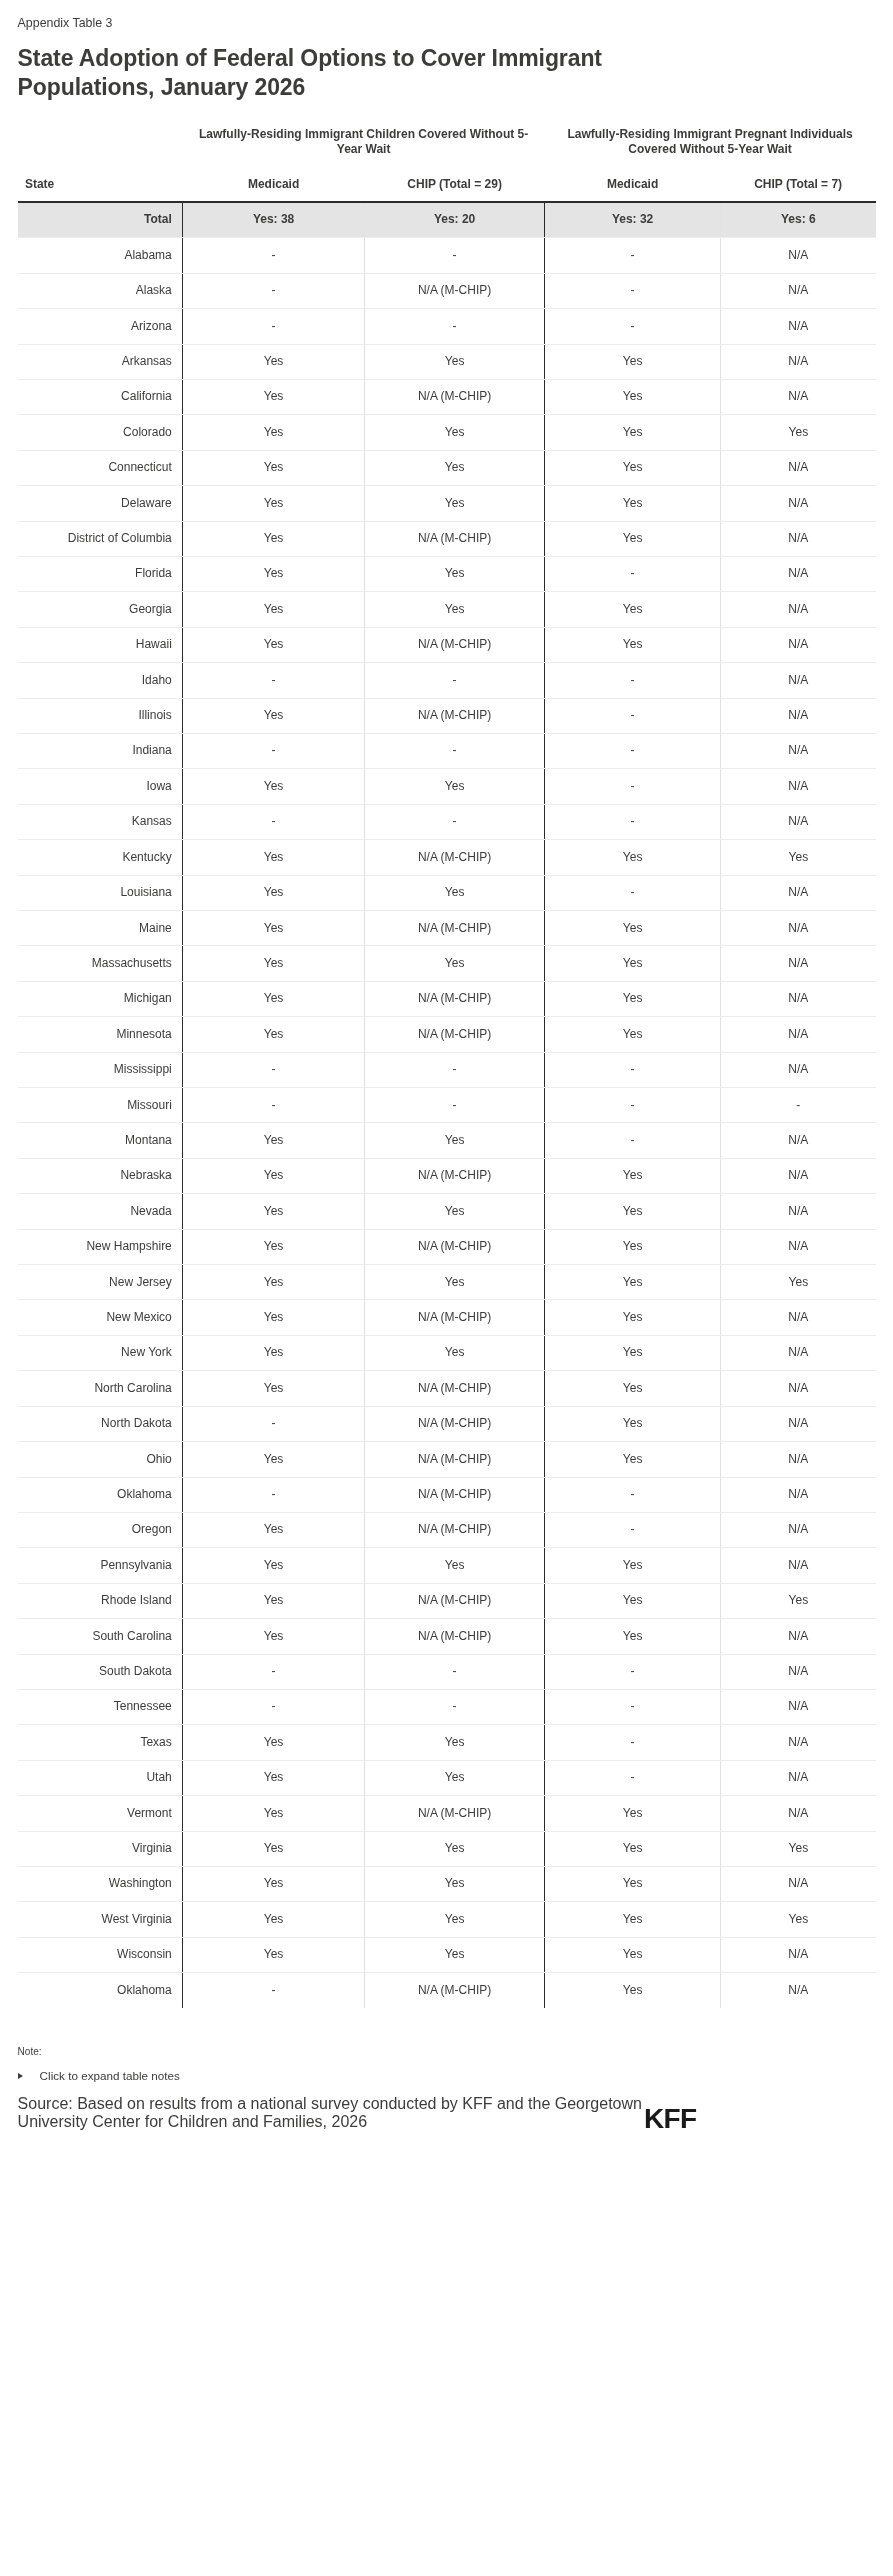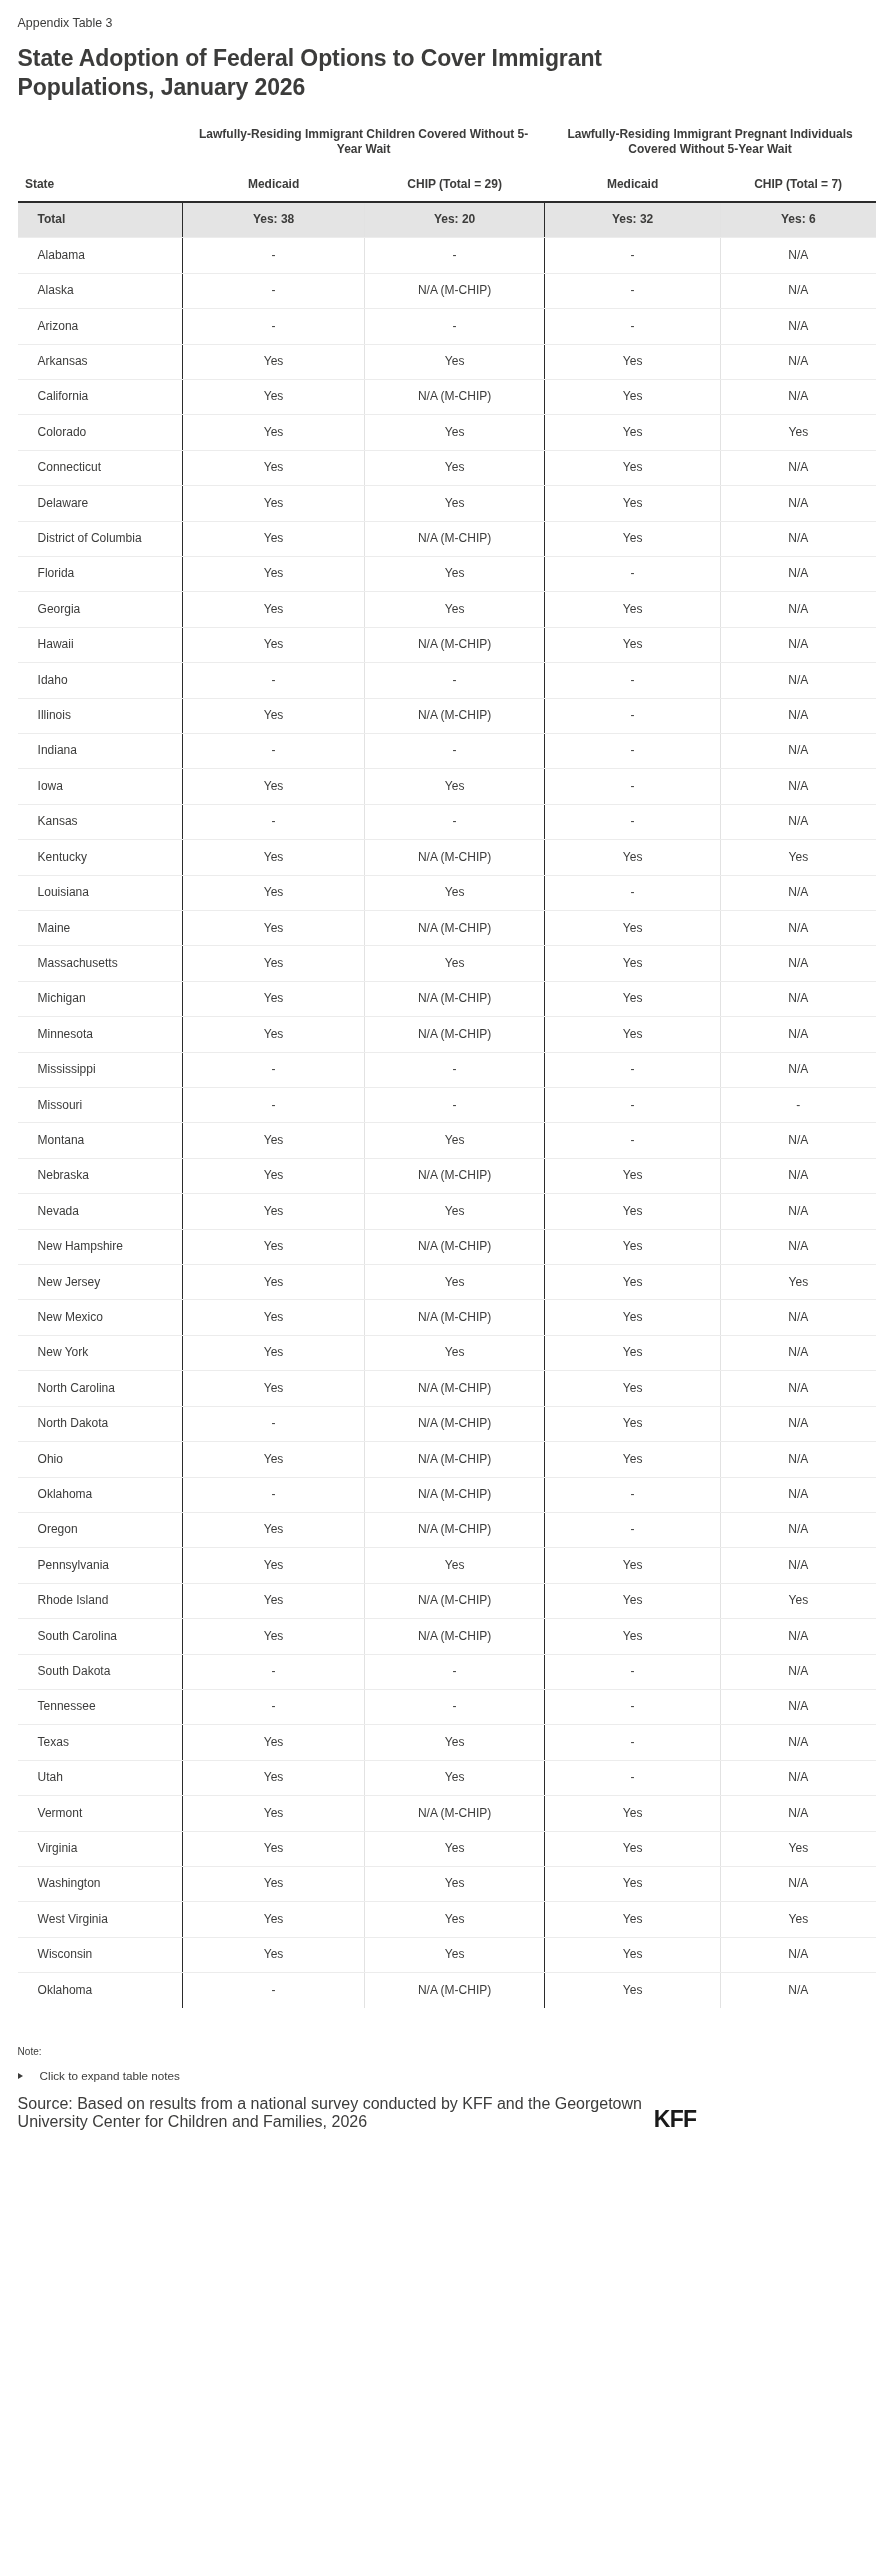--- a/index.html
+++ b/index.html
@@ -93,22 +93,22 @@
     line-height: 15.4px;
     color: #3c3c3b;
     font-weight: 400;
     padding: 9.5px 10.3px;
     text-align: center;
     vertical-align: middle;
     border-bottom: 0.7px solid #ececec;
     background: #ffffff;
   }
   tbody th.state {
-    text-align: left;
-    padding-left: 20px;
+    text-align: right;
+    padding-left: 12px;
     font-weight: 400;
   }
   tbody tr.total-row th.state { font-weight: 700; }
 
   
   .sep-heavy { border-left: 1.5px solid #2b2b2b; }
   .sep-light { border-left: 0.7px solid #e2e2e2; }
 
   thead tr.subrow th.sep-heavy,
   thead tr.subrow th.sep-light { border-left-style: none; }
@@ -148,21 +148,21 @@
   .source {
     font-size: 16px;
     line-height: 18.3px;
     color: #3c3c3b;
     max-width: 659px;
   }
   .kff-logo {
     position: absolute;
     right: 0;
     bottom: 11.7px;
-    font-size: 23px;
+    font-size: 28px;
     line-height: 28px;
     font-weight: 800;
     letter-spacing: -0.7px;
     color: #1a1a1a;
     font-family: "Liberation Sans", sans-serif;
   }
 </style>
 </head>
 <body>
 

